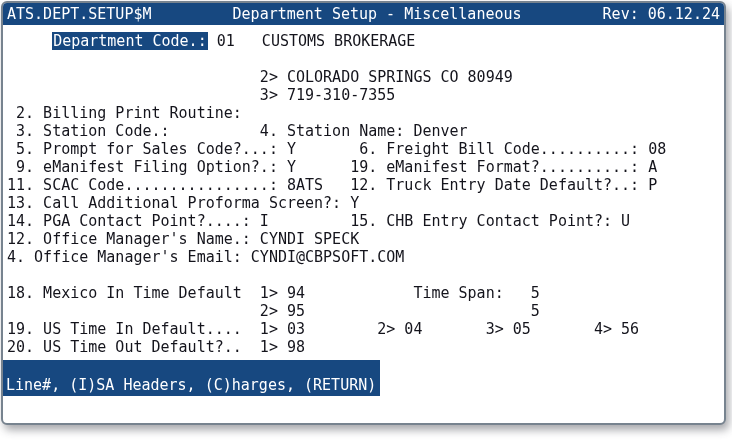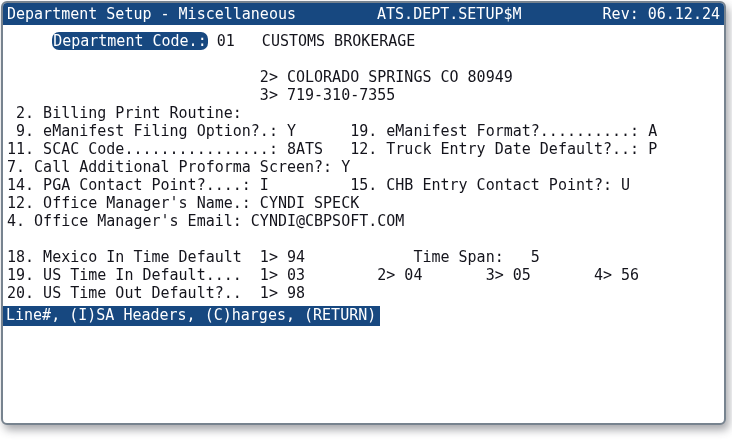--- a/index.html
+++ b/index.html
@@ -47,59 +47,61 @@
     height: 18px;
     white-space: pre;
   }
   .hl {
     background: var(--accent);
     color: #ffffff;
   }
   .dept-row .hl {
     margin-left: 5ch;
     padding: 0 1px;
-    border-radius: 7px;
   }
   .status-row {
     margin: 4px 0 0 -4px;
     white-space: pre;
     font-size: 15px;
     line-height: 19px;
   }
   .status-row .hl {
     display: inline-block;
-    padding: 0 4px 1px 3px;
+    padding: 16px 4px 1px 3px;
   }
 </style>
 </head>
 <body>
 
 <div class="frame">
 
   <div class="titlebar">
+    <span>ATS.DEPT.SETUP$M</span>
     <span>Department Setup - Miscellaneous</span>
-    <span>ATS.DEPT.SETUP$M</span>
     <span>Rev: 06.12.24</span>
   </div>
 
   <div class="content">
 
     <div class="row dept-row"><span class="hl">Department Code.:</span><span> 01   CUSTOMS BROKERAGE</span></div>
 
     <div class="row"></div>
     <div class="row">                            2&gt; COLORADO SPRINGS CO 80949</div>
     <div class="row">                            3&gt; 719-310-7355</div>
     <div class="row"> 2. Billing Print Routine:</div>
+    <div class="row"> 3. Station Code.:          4. Station Name: Denver</div>
+    <div class="row"> 5. Prompt for Sales Code?...: Y       6. Freight Bill Code..........: 08</div>
     <div class="row"> 9. eManifest Filing Option?.: Y      19. eManifest Format?..........: A</div>
     <div class="row">11. SCAC Code................: 8ATS   12. Truck Entry Date Default?..: P</div>
-    <div class="row">7. Call Additional Proforma Screen?: Y</div>
+    <div class="row">13. Call Additional Proforma Screen?: Y</div>
     <div class="row">14. PGA Contact Point?....: I         15. CHB Entry Contact Point?: U</div>
     <div class="row">12. Office Manager's Name.: CYNDI SPECK</div>
     <div class="row">4. Office Manager's Email: CYNDI@CBPSOFT.COM</div>
     <div class="row"></div>
     <div class="row">18. Mexico In Time Default  1&gt; 94            Time Span:   5</div>
+    <div class="row">                            2&gt; 95                         5</div>
     <div class="row">19. US Time In Default....  1&gt; 03        2&gt; 04       3&gt; 05       4&gt; 56</div>
     <div class="row">20. US Time Out Default?..  1&gt; 98</div>
 
     <div class="status-row"><span class="hl">Line#, (I)SA Headers, (C)harges, (RETURN)</span></div>
 
   </div>
 </div>
 
 </body></html>

